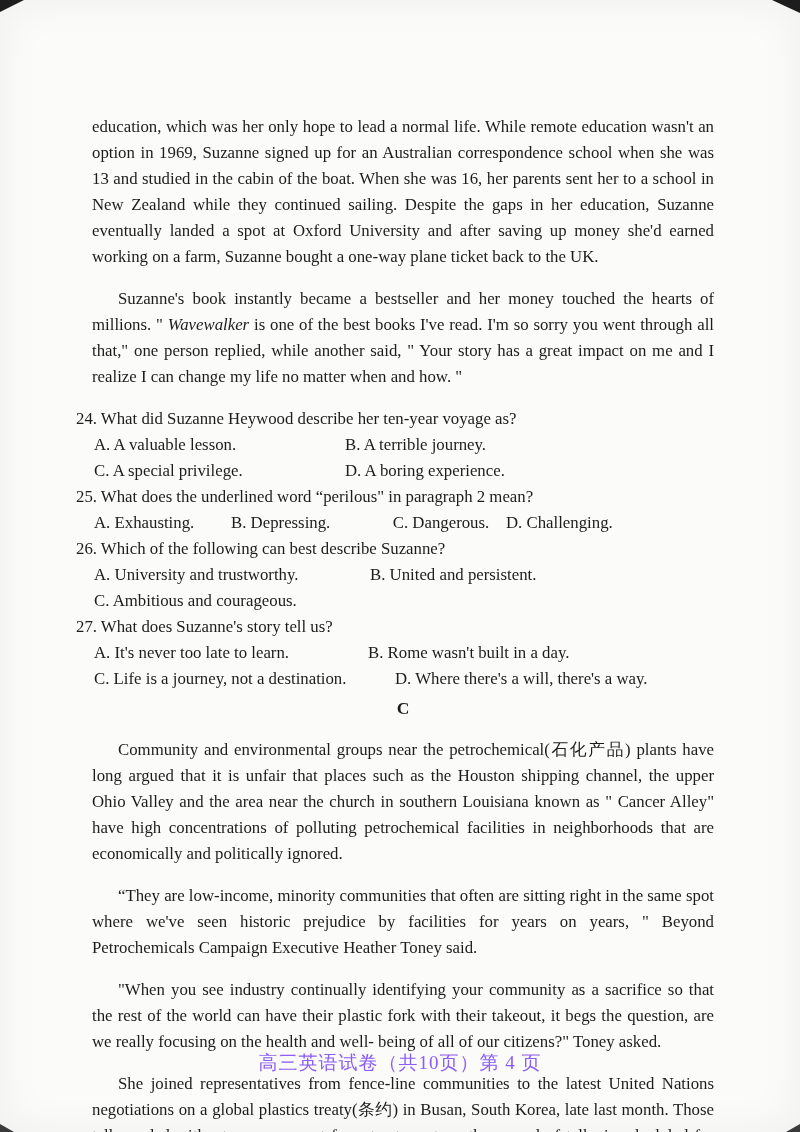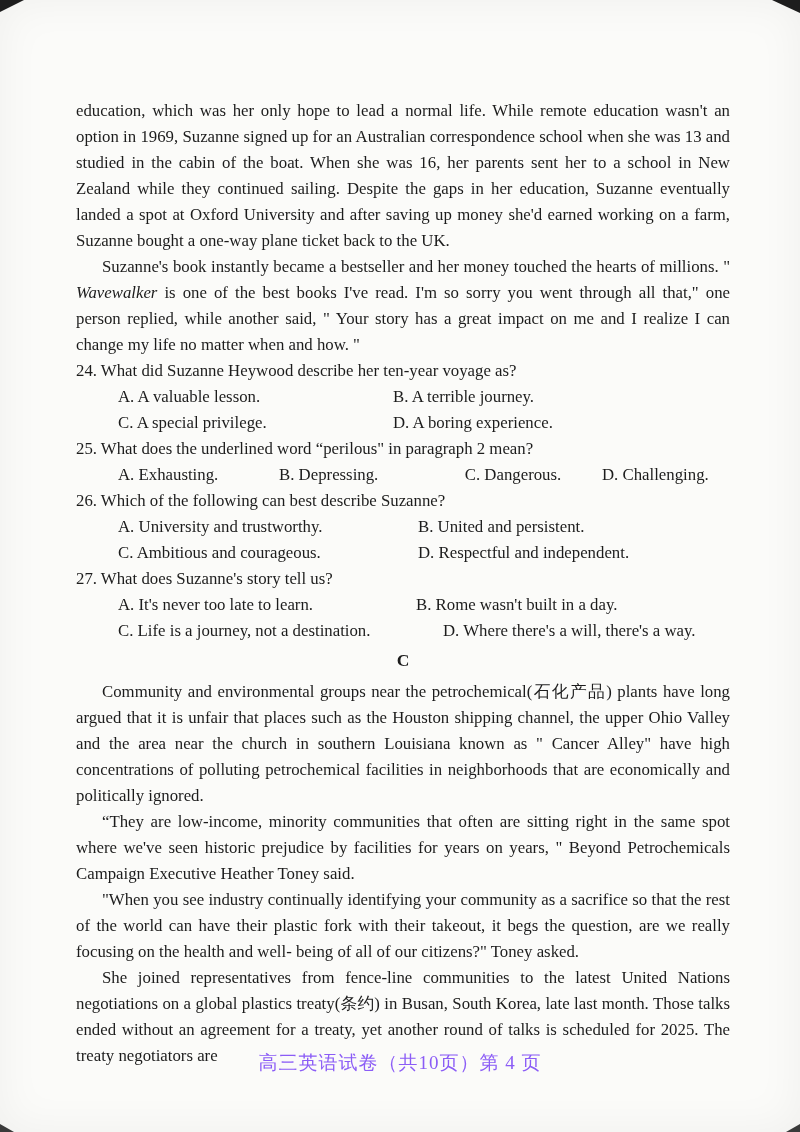--- a/index.html
+++ b/index.html
@@ -15,29 +15,29 @@
     }
     .content {
       position: absolute;
       left: 76px;
       top: 98px;
       width: 654px;
       font-size: 16.8px;
       line-height: 26px;
       text-align: justify;
     }
-    p { margin: 0; }
+    p { margin: 16px; }
     .indent { text-indent: 26px; }
     .q-stem { text-align: left; }
     .opt-row {
       display: flex;
       padding-left: 18px;
       text-align: left;
     }
-    .opt { white-space: nowrap; margin-left: 24px; }
+    .opt { white-space: nowrap; }
     .w251 { width: 251px; }
     .w274 { width: 274px; }
     .w276 { width: 276px; }
     .w301 { width: 301px; }
     .w137 { width: 137px; }
     .w145 { width: 145px; }
     .w130 { width: 130px; text-align: center; }
     .section-c {
       text-align: center;
       font-weight: bold;
@@ -99,21 +99,20 @@
   </div>
 
   <div class="question">
     <div class="q-stem">26. Which of the following can best describe Suzanne?</div>
     <div class="opt-row">
       <span class="opt w276">A. University and trustworthy.</span>
       <span class="opt">B. United and persistent.</span>
     </div>
     <div class="opt-row">
       <span class="opt w276">C. Ambitious and courageous.</span>
-      <span class="opt">D. Respectful and independent.</span>
     </div>
   </div>
 
   <div class="question">
     <div class="q-stem">27. What does Suzanne's story tell us?</div>
     <div class="opt-row">
       <span class="opt w274">A. It's never too late to learn.</span>
       <span class="opt">B. Rome wasn't built in a day.</span>
     </div>
     <div class="opt-row">

